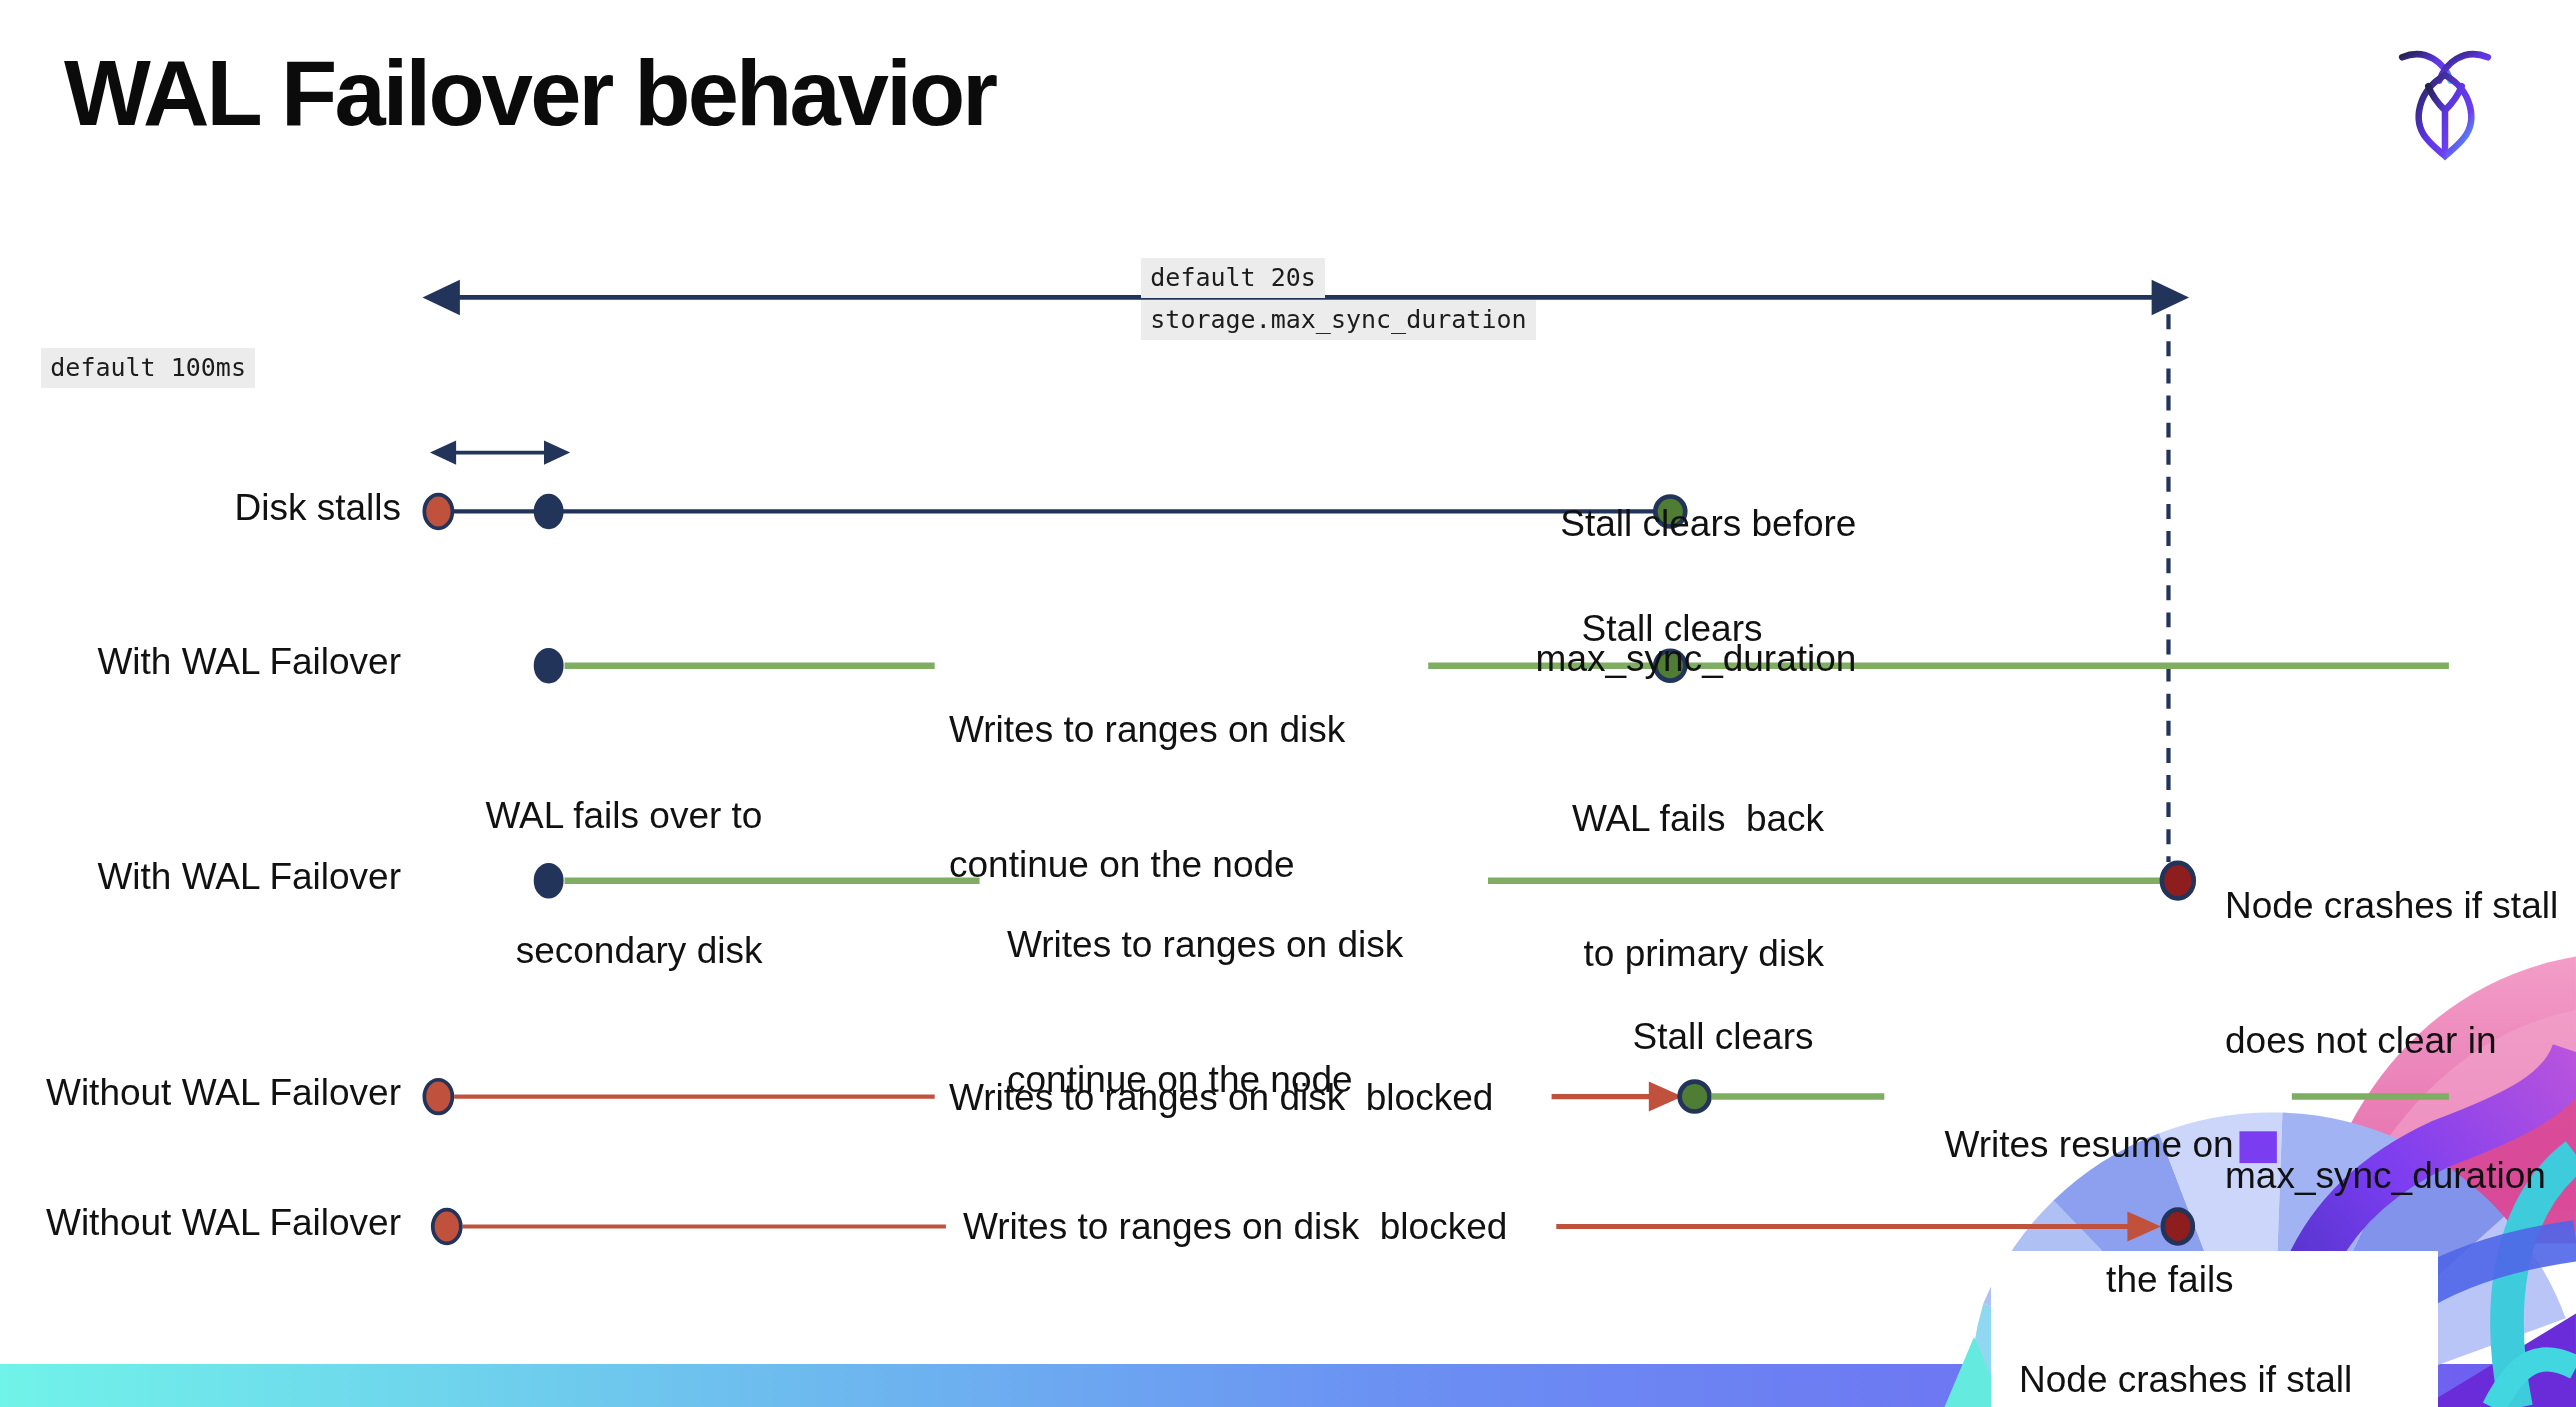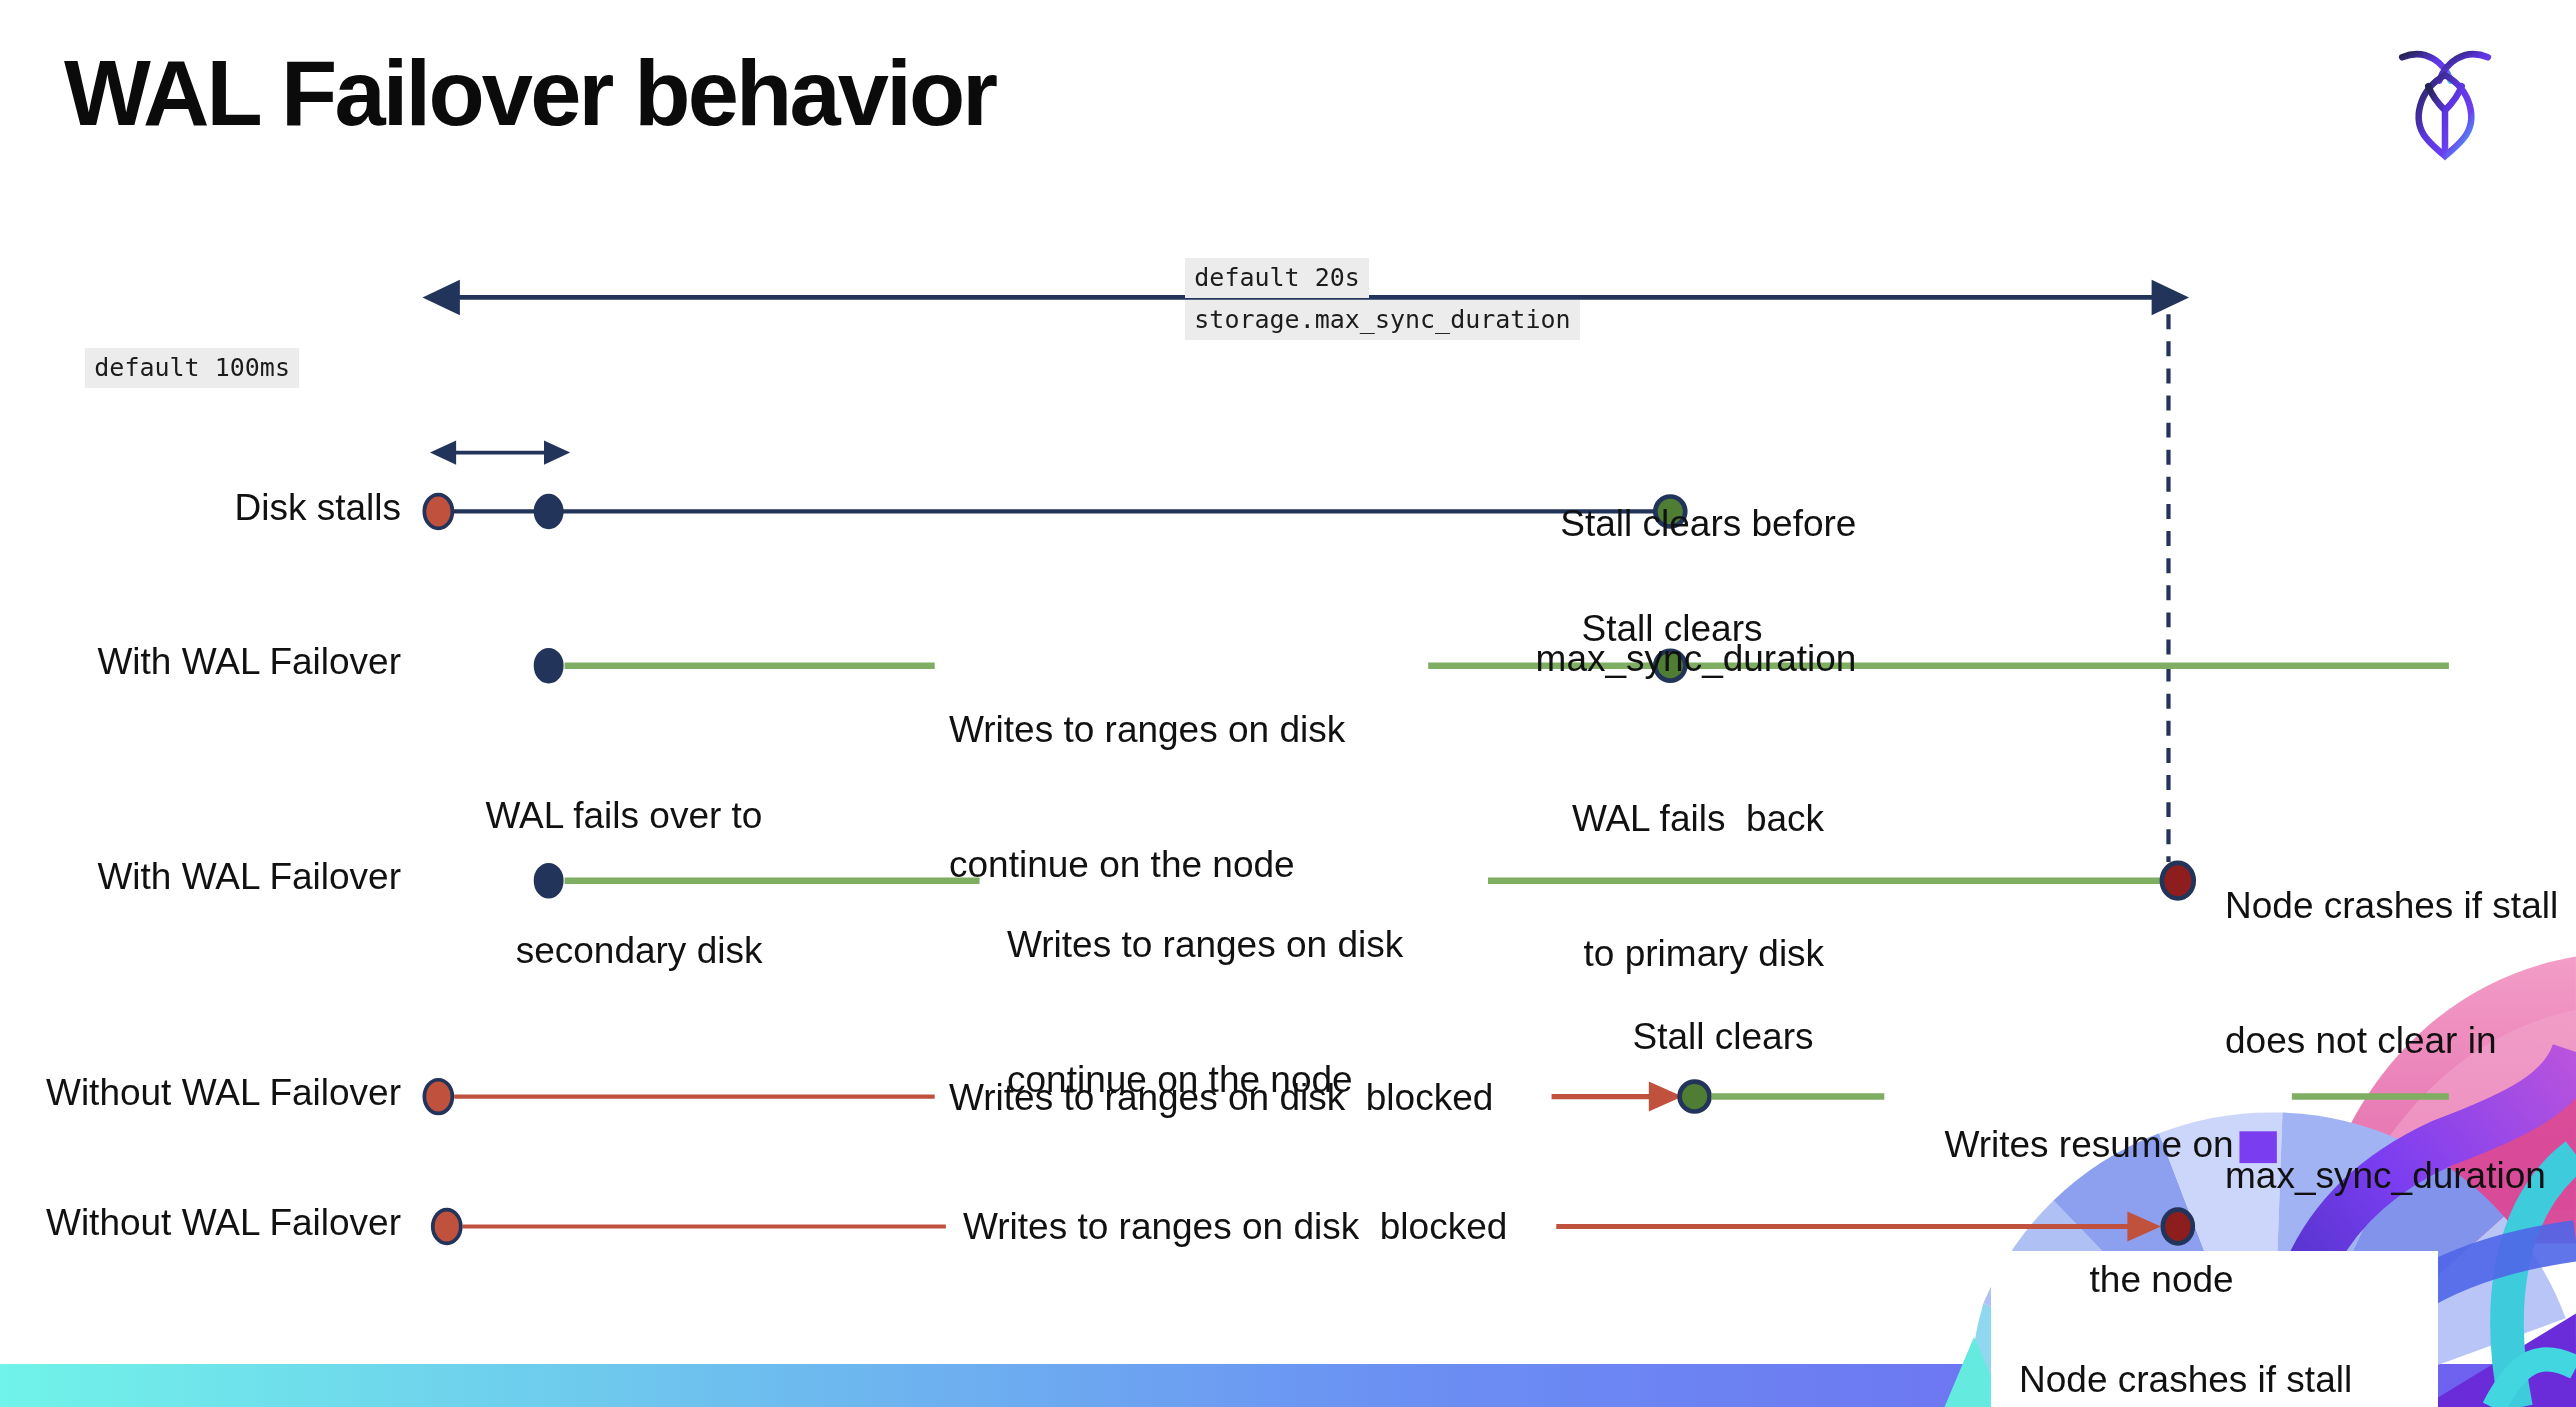--- a/index.html
+++ b/index.html
@@ -1,20 +1,20 @@
 <!DOCTYPE html>
 <html style="--ink: #111111; --navy: #22345A; --red: #C0513D; --darkred: #8E1D1D; --greenline: #7FAD62; --greendot: #4F7D33; --codebg: #ECECEC; --codefg: #1C1C1C; --bar1: #70F3E9; --bar2: #6B8FF3; --bar3: #6F5CF0;font-size:15px"><head>
 <meta charset="utf-8">
 <style>
   html,body{margin:0;padding:0;background:#fff;}
   #slide{position:relative;width:2576px;height:1408px;background:#fff;overflow:hidden;
          font-family:"Liberation Sans","DejaVu Sans",sans-serif;color:var(--ink,#111);}
   #page-title{position:absolute;left:64px;top:41px;font-size:92px;font-weight:800;
               letter-spacing:-2.8px;color:#0b0b0b;z-index:6;}
-  .codechips{position:absolute;z-index:5;margin-left:44px;}
+  .codechips{position:absolute;z-index:5;}
   .chip{display:table;font-family:"DejaVu Sans Mono","Liberation Mono",monospace;
         font-size:25px;line-height:34px;padding:2.8px 9.3px;margin-bottom:2.8px;
         background:var(--codebg,#ececec);color:var(--codefg,#1c1c1c);white-space:pre;}
   .note{position:absolute;font-size:37px;line-height:45px;color:#111;z-index:5;white-space:pre;}
   .note.center{transform:translateX(-50%);text-align:right;}
   .rowlabel{position:absolute;left:0;width:385px;text-align:right;font-size:37px;
             line-height:45px;color:#111;z-index:5;white-space:pre;margin-left:16px;}
   #bottom-bar{position:absolute;left:0;top:1364px;width:2576px;height:44px;z-index:1;
               background:linear-gradient(90deg,var(--bar1,#70F3E9) 0%,var(--bar2,#6B8FF3) 55%,var(--bar3,#6F5CF0) 100%);}
   #art{position:absolute;left:1916px;top:921px;z-index:2;}
@@ -181,21 +181,21 @@
   <div class="note" style="left:2225px;top:793px">
     <div>Node crashes if stall</div>
     <div>does not clear in</div>
     <div>max_sync_duration</div>
   </div>
 
   <div class="note" style="left:949px;top:1075px">Writes to ranges on disk  blocked</div>
   <div class="note center" style="left:1723px;top:1014px">Stall clears</div>
   <div class="note center" style="left:2089px;top:1032px">
     <div>Writes resume on</div>
-    <div>the node</div>
+    <div>the fails</div>
   </div>
 
   <div class="note" style="left:963px;top:1204px">Writes to ranges on disk  blocked</div>
   <div class="note" style="left:2019px;top:1267px">
     <div>Node crashes if stall</div>
     
     
   </div>
 
 </div>

